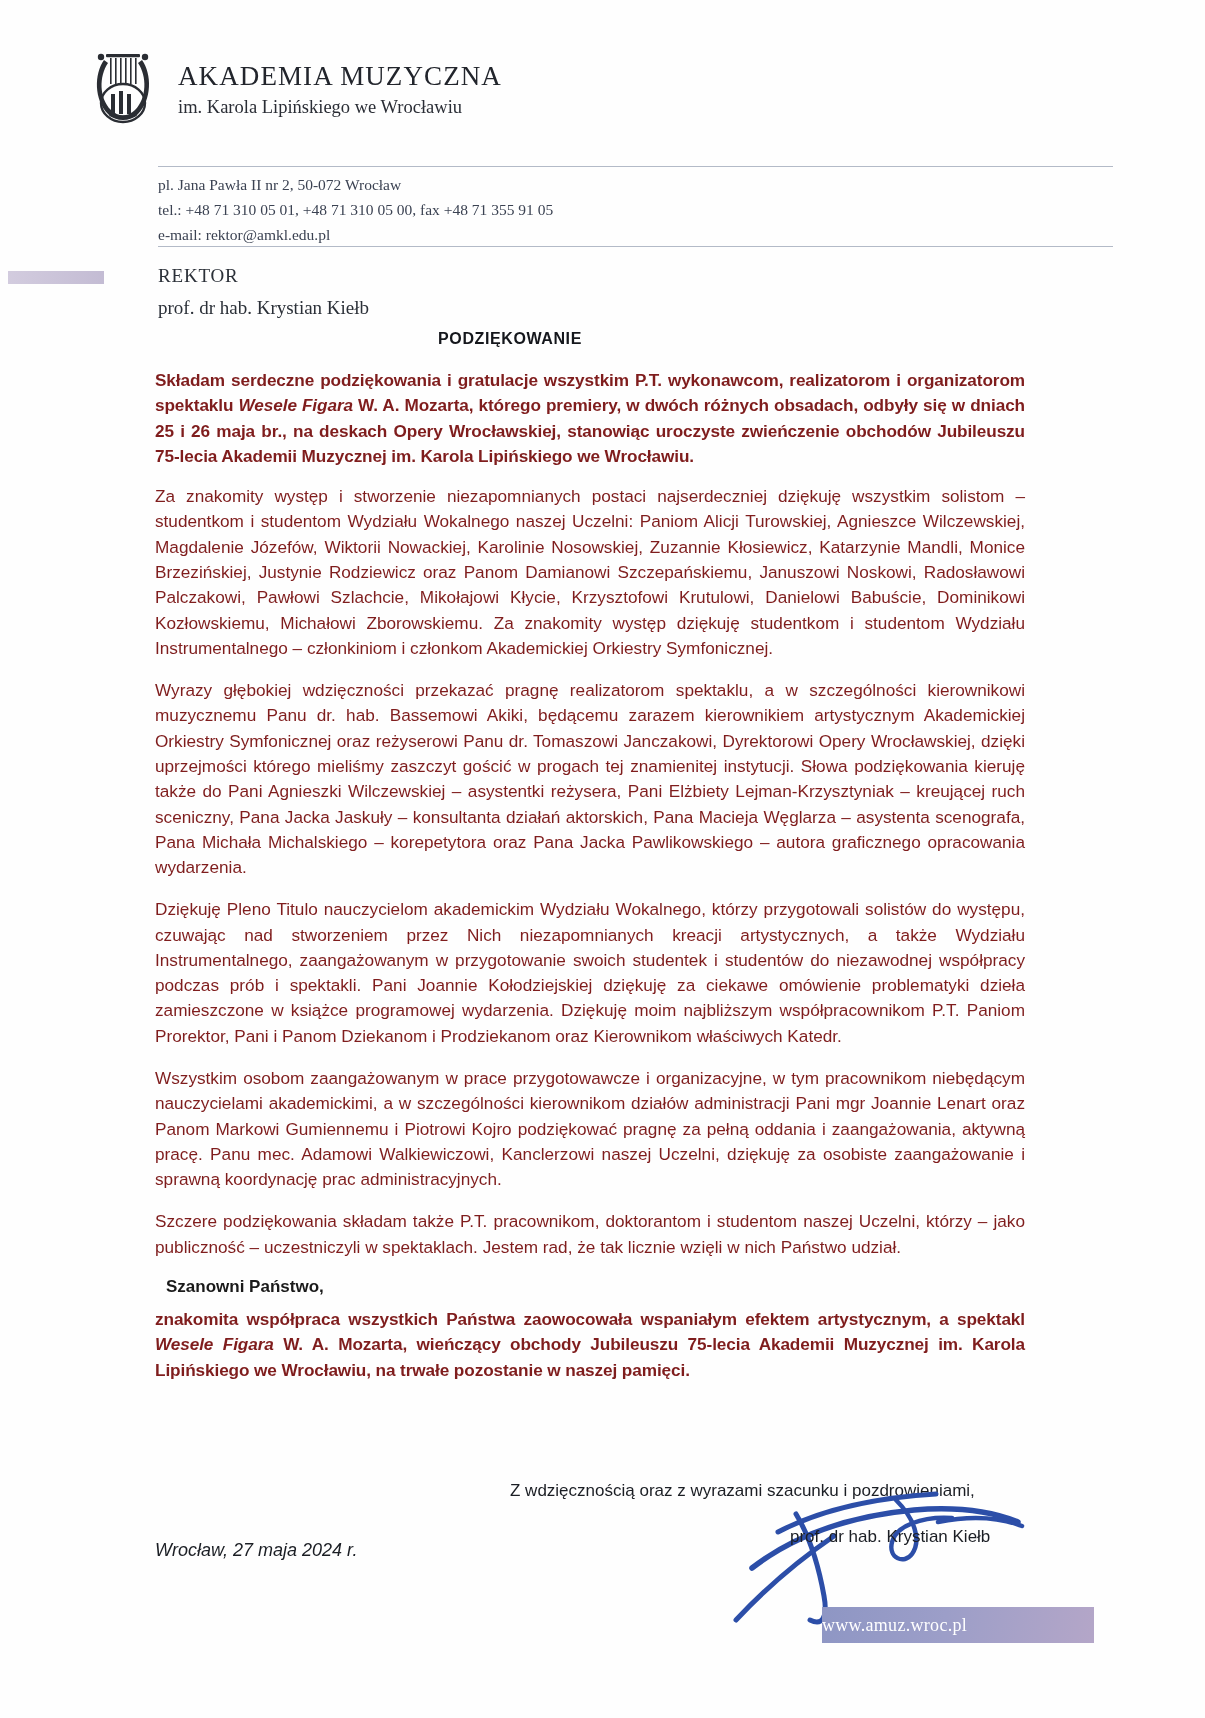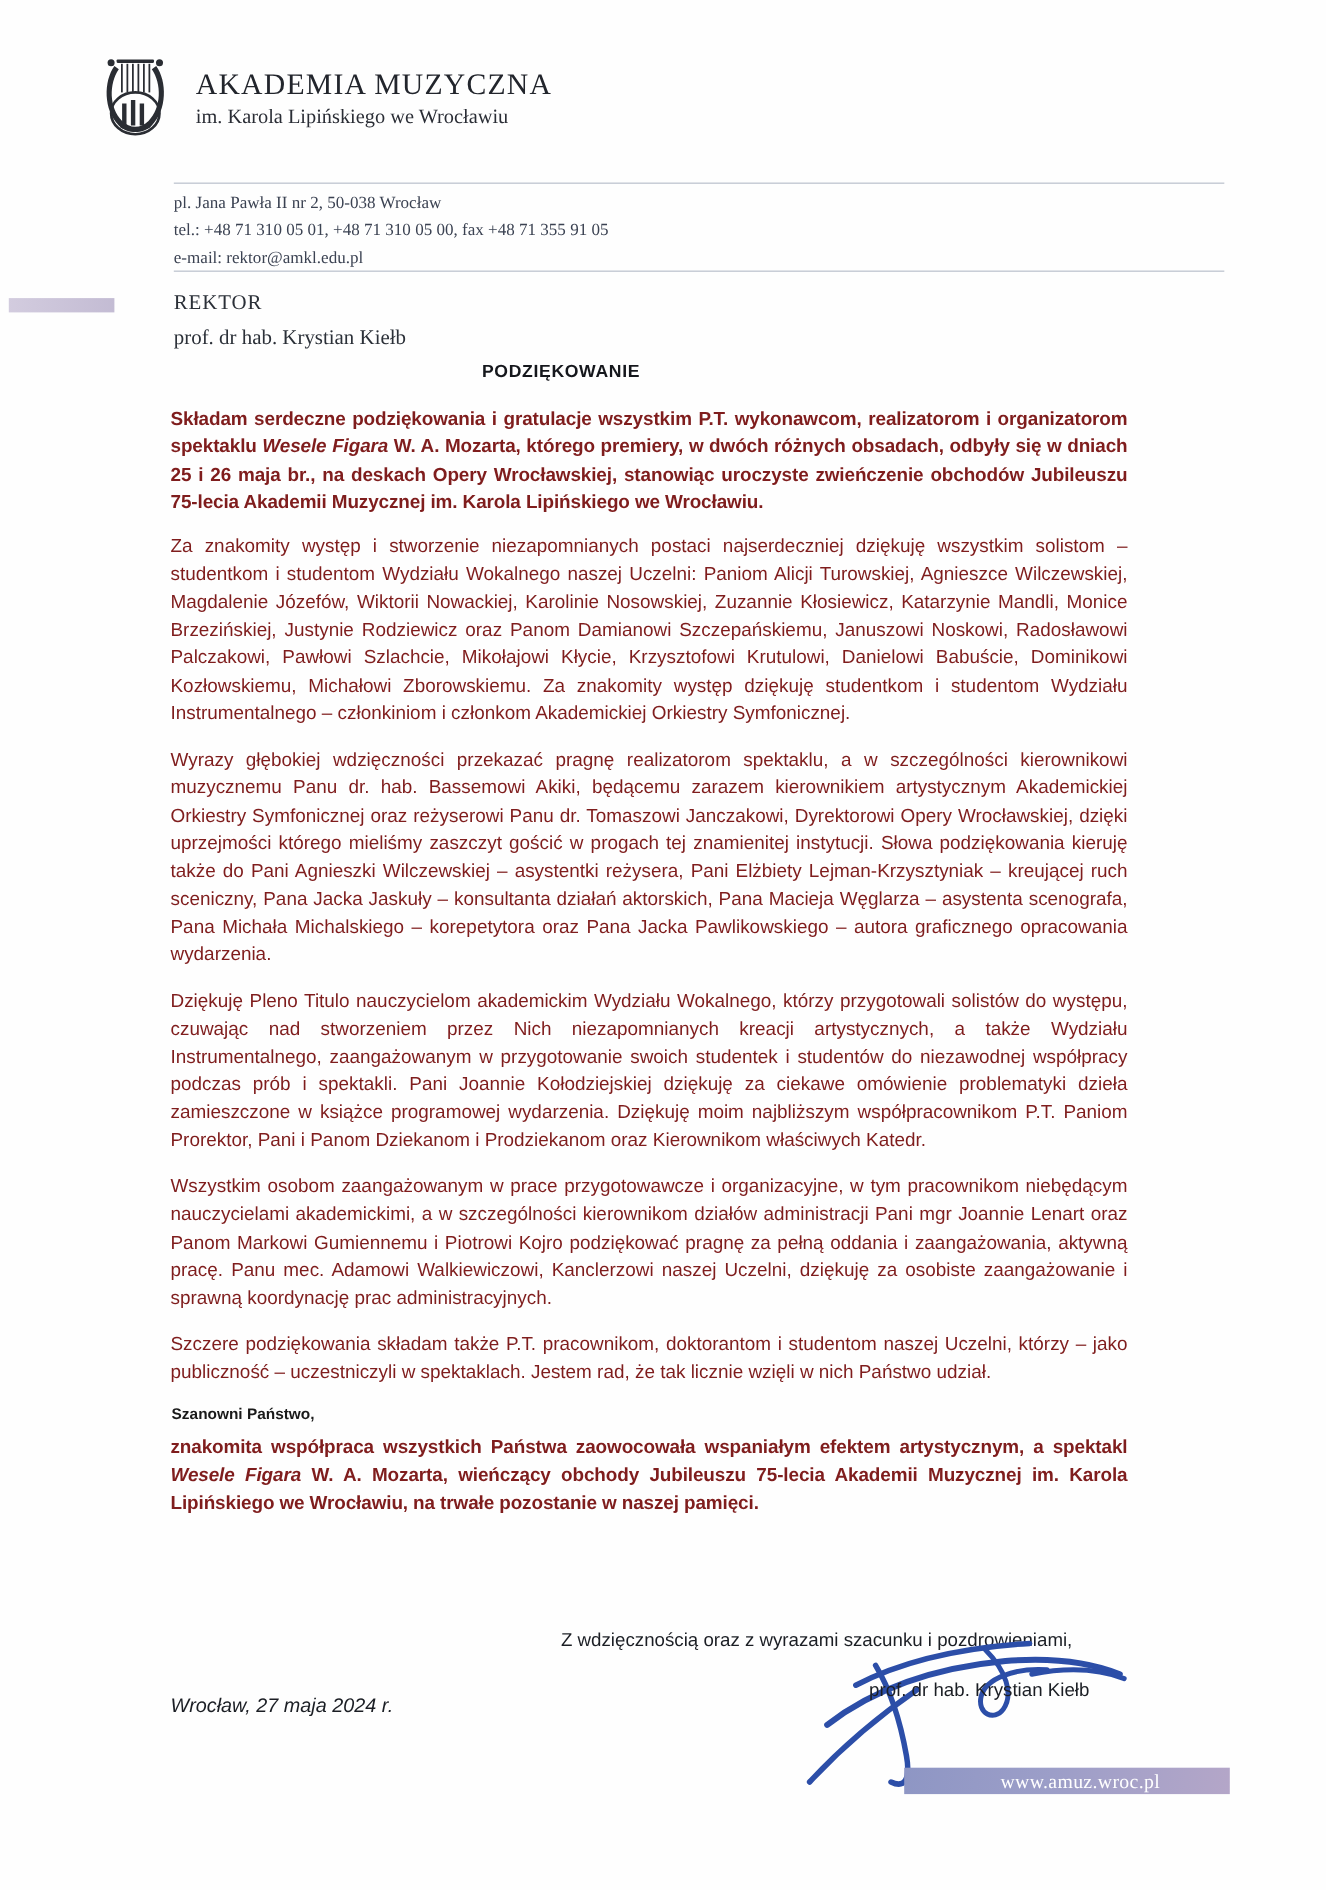--- a/index.html
+++ b/index.html
@@ -128,22 +128,22 @@
     line-height: 1.47;
     color: #7f1d1d;
     hyphens: none;
   }
   p.para.bold { font-weight: bold; letter-spacing: -0.1px; }
   p.para.tight { margin-bottom: 15px; }
   em.work { font-style: italic; }
 
   .salutation {
     font-weight: bold;
-    font-size: 14px;
-    margin: 0 0 10px 1px;
+    font-size: 17px;
+    margin: 0 0 10px 11px;
   }
 
   
   .closing {
     position: absolute;
     left: 510px;
     top: 1481px;
     font-size: 17px;
     color: #1b1e24;
   }
@@ -171,26 +171,24 @@
     font-style: italic;
     color: #1b1e24;
   }
 
   
   .footer-bar {
     position: absolute;
     left: 822px;
     top: 1607px;
     width: 272px;
-    height: 24px;
+    height: 36px;
     background: linear-gradient(100deg,#8e96c4 0%, #9c9ec8 45%, #b4a6c8 100%);
     display: flex;
     align-items: center;
-    justify-content: center;
-    padding-left: 24px;
   }
   .footer-bar span {
     color: #ffffff;
     font-size: 18px;
     letter-spacing: .3px;
     font-family: "Liberation Serif", serif;
   }
 </style>
 </head>
 <body>
@@ -217,21 +215,21 @@
       </g>
     </svg>
     <div class="org-names">
       <div class="org-title">AKADEMIA MUZYCZNA</div>
       <div class="org-sub">im. Karola Lipińskiego we Wrocławiu</div>
     </div>
   </div>
 
   <div class="rule top"></div>
   <div class="contact">
-    <div>pl. Jana Pawła II nr 2, 50-038 Wrocław</div>
+    <div>pl. Jana Pawła II nr 2, 50-072 Wrocław</div>
     <div>tel.: +48 71 310 05 01, +48 71 310 05 00,  fax +48 71 355 91 05</div>
     <div>e-mail: rektor@amkl.edu.pl</div>
   </div>
   <div class="rule bottom"></div>
 
   <div class="side-mark"></div>
 
   <div class="rector">
     <div class="role">REKTOR</div>
     <div class="name">prof. dr hab. Krystian Kiełb</div>

